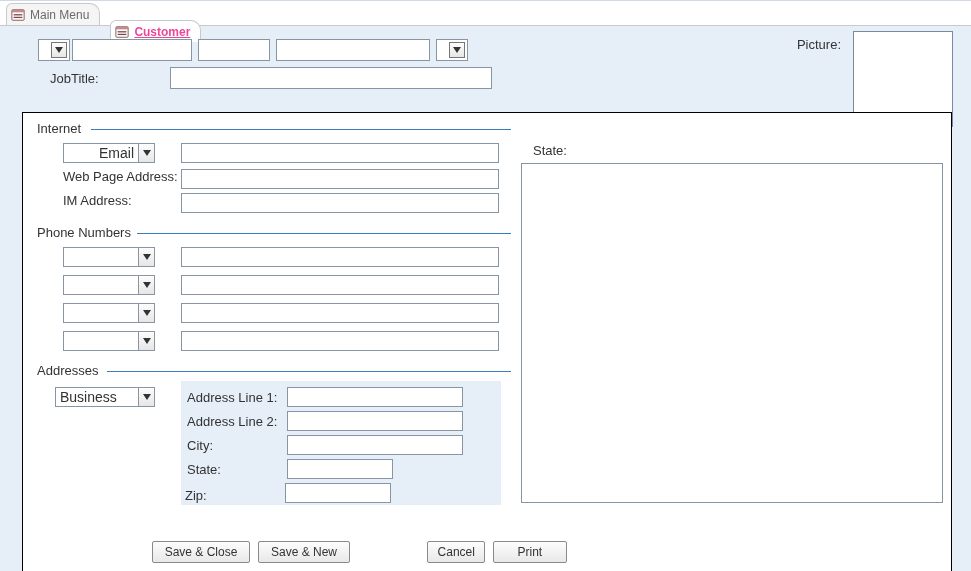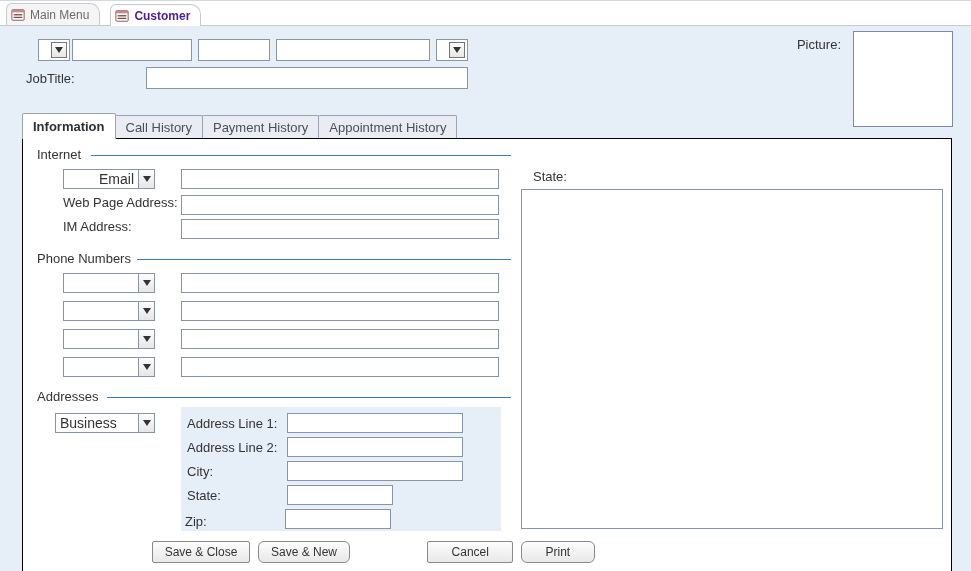--- a/index.html
+++ b/index.html
@@ -38,24 +38,25 @@
     border: 1px solid #c9c9c9;
     border-bottom: none;
     border-top-left-radius: 6px;
     border-top-right-radius: 10px;
     font-size: 12px;
     color: #6b6b6b;
     cursor: pointer;
   }
   .doc-tab.active {
     background: #fff;
-    color: #4c1d95;
+    color: #ec4899;
     font-weight: 600;
     position: relative;
-    top: 1px;
+    top: 17px;
+    text-decoration: underline;
   }
   .doc-tab .tab-icon {
     width: 14px; height: 14px;
     margin-right: 5px;
     display: inline-flex;
     align-items: center;
     justify-content: center;
   }
   .doc-tab .tab-icon svg { display:block; }
 
@@ -207,21 +208,21 @@
     justify-content:center;
     height:22px;
     padding:0 12px;
     background:linear-gradient(#fdfdfd,#e8e8e8);
     border:1px solid #8a8a8a;
     border-radius:2px;
     font-size:12px;
     color:#333;
     cursor:pointer;
   }
-  .btn + .btn { margin-left:4px;border-radius:6px; }
+  .btn + .btn { margin-left:4px; }
 </style>
 </head>
 <body>
 
 <div class="form-area">
 
   <div class="doc-tabs">
     <div class="doc-tab">
       <span class="tab-icon">
         <svg width="14" height="14" viewBox="0 0 16 16">
@@ -260,42 +261,28 @@
     <div class="dd" style="width:32px; margin-left:6px;">
       <span class="chev">
         <svg width="8" height="6">
             <polygon points="0,0 8,0 4,6" fill="#333"></polygon>
           </svg>
       </span>
     </div>
   </div>
 
   <div class="hdr-row" style="top:66px; left:26px;">
-    <span class="label" style="width:120px;">JobTitle:</span>
+    <span class="label" style="width:120px;margin-left:24px;">JobTitle:</span>
     <input class="txt" style="width: 322px;">
   </div>
 
   <span class="picture-lbl">Picture:</span>
   <div class="picture-box"></div>
 
   <div class="tabctrl">
-    <div class="tabstrip">
-      <div class="tabbtn active">
-          <span>Information</span>
-        </div>
-      <div class="tabbtn">
-          <span>Call History</span>
-        </div>
-      <div class="tabbtn">
-          <span>Payment History</span>
-        </div>
-      <div class="tabbtn">
-          <span>Appointment History</span>
-        </div>
-    </div>
     <div class="tabpage">
 
       <span class="grp-label" style="left:10px; top:8px;">Internet</span>
       <div class="grp-line" style="left:68px; top:16px; width:420px;"></div>
 
       <div class="field-row" style="left:40px; top:30px;">
         <div class="combo" style="width:92px;">
           <span class="combo-text">Email</span>
           <span class="chev">
               <svg width="8" height="6">
@@ -402,21 +389,21 @@
 
   <div class="btnbar">
     <span style="display:inline-block; width:148px;"></span>
     <span class="btn">
         <span>Save &amp; Close</span>
       </span>
     <span class="btn">
         <span>Save &amp; New</span>
       </span>
     <span style="display:inline-block; width:70px;"></span>
-    <span class="btn" style="width:86px;">
+    <span class="btn" style="width:58px;">
         <span>Cancel</span>
       </span>
     <span class="btn" style="width:74px;">
         <span>Print</span>
       </span>
   </div>
 
 </div>
 
 </body></html>

